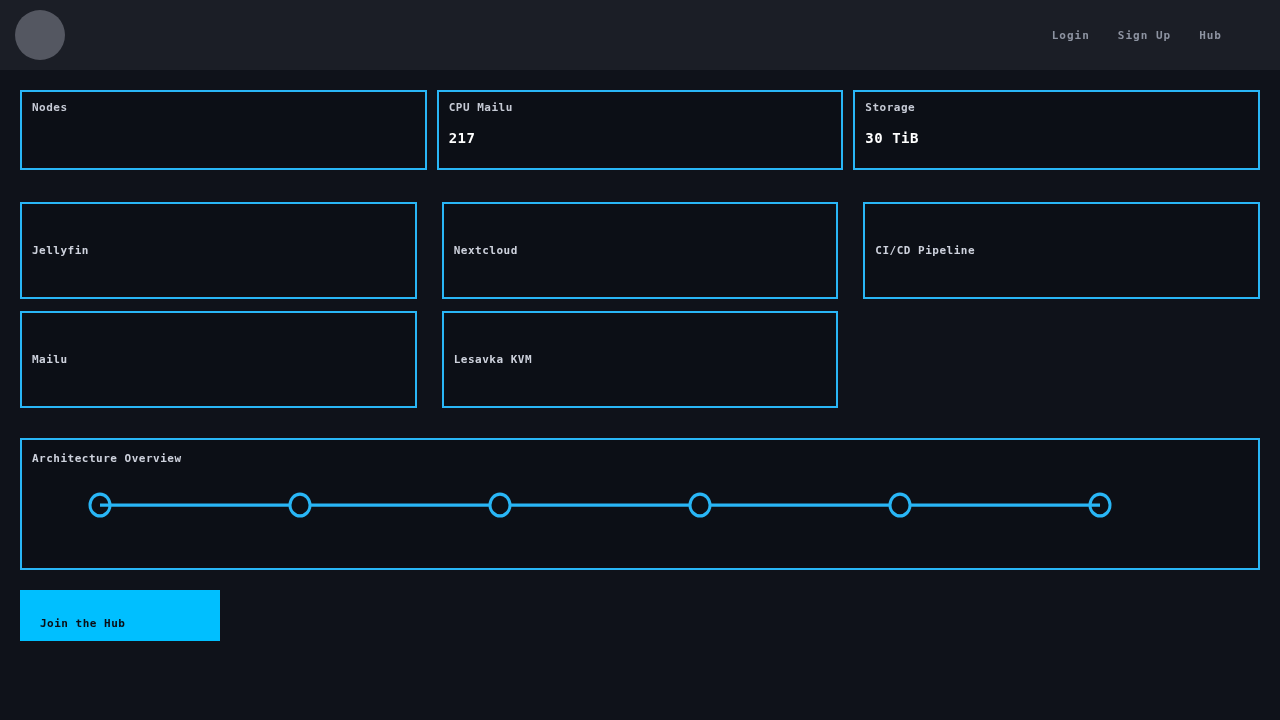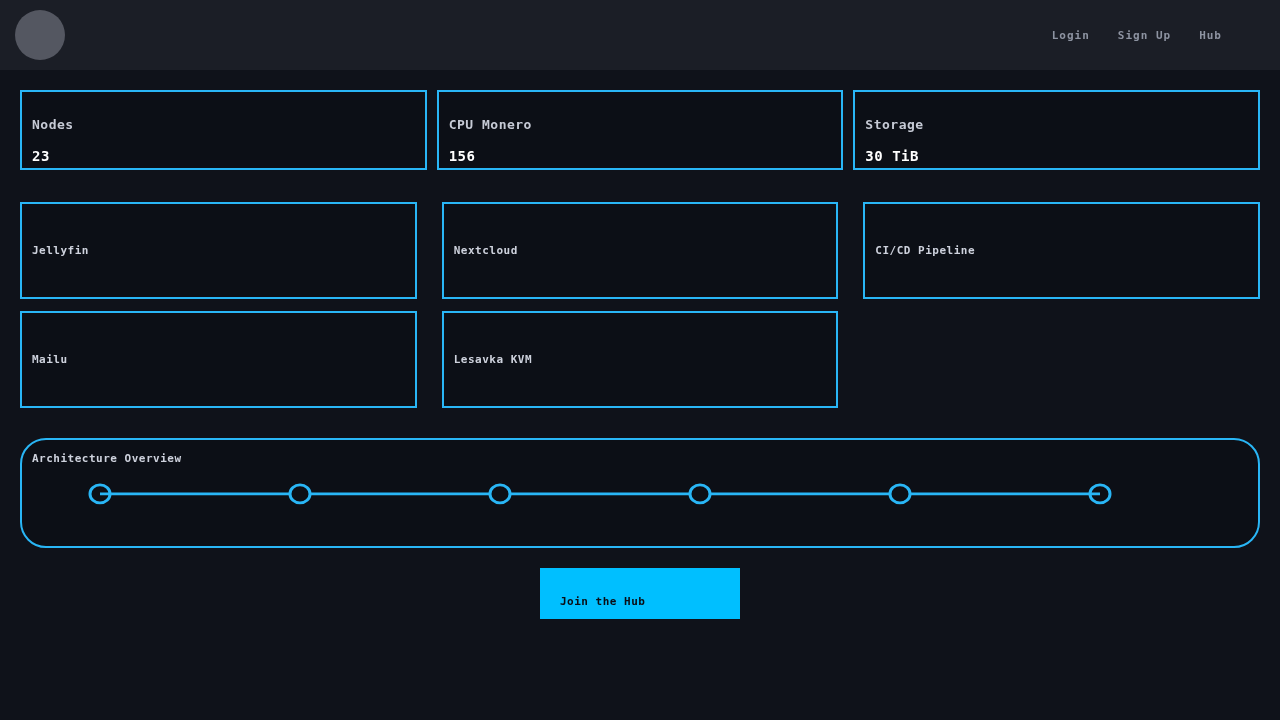--- a/index.html
+++ b/index.html
@@ -47,24 +47,23 @@
     margin-top: 20px;
     display: flex;
     gap: 10px;
   }
   .stat-card {
     flex: 1;
     height: 80px;
     padding: 9px 10px;
   }
   .stat-label {
-    font-size: 13px;
+    font-size: 11px;
     color: #c6cad5;
     letter-spacing: 0.5px;
-    margin-top: 16px;
   }
   .stat-value {
     margin-top: 16px;
     font-size: 14px;
     color: #ffffff;
     letter-spacing: 0.5px;
   }
 
   
   .services-grid {
@@ -82,41 +81,39 @@
   }
   .service-title {
     font-size: 11px;
     color: #ced2dd;
     letter-spacing: 0.5px;
   }
 
   
   .arch-panel {
     margin-top: 30px;
-    height: 110px;
+    height: 132px;
     position: relative;
-    border-radius: 26px;
   }
   .arch-title {
     position: absolute;
     top: 12px; left: 10px;
     font-size: 11px;
     color: #ced2dd;
     letter-spacing: 0.5px;
   }
   .arch-svg {
     position: absolute;
     top: 0; left: 0;
     width: 100%; height: 100%;
   }
 
   
   .cta-wrap {
     display: flex;
-    justify-content: center;
     margin-top: 20px;
   }
   .cta-button {
     width: 200px;
     height: 51px;
     background: #00bfff;
     border: none;
     color: #0b0e15;
     font-family: "DejaVu Sans Mono", "Liberation Mono", monospace;
     font-weight: bold;
@@ -138,25 +135,24 @@
     <a class="nav-link">Sign Up</a>
     <a class="nav-link">Hub</a>
   </nav>
 </header>
 
 <main class="content">
 
   <section class="stats-row">
     <div class="panel stat-card">
       <div class="stat-label">Nodes</div>
-      <div class="stat-value">23</div>
     </div>
     <div class="panel stat-card">
-      <div class="stat-label">CPU Monero</div>
-      <div class="stat-value">156</div>
+      <div class="stat-label">CPU Mailu</div>
+      <div class="stat-value">217</div>
     </div>
     <div class="panel stat-card">
       <div class="stat-label">Storage</div>
       <div class="stat-value">30 TiB</div>
     </div>
   </section>
 
   <section class="services-grid">
     <div class="panel service-card">
       <span class="service-title">Jellyfin</span>

